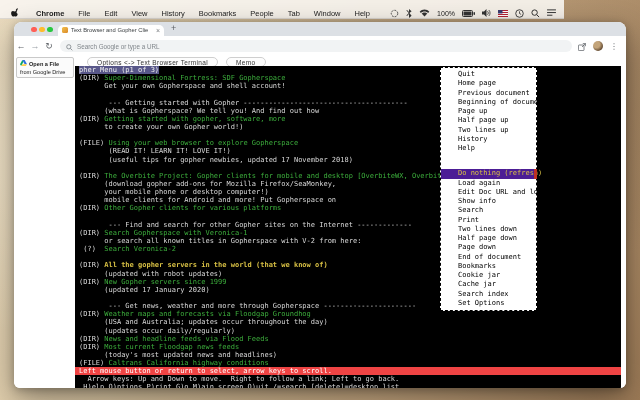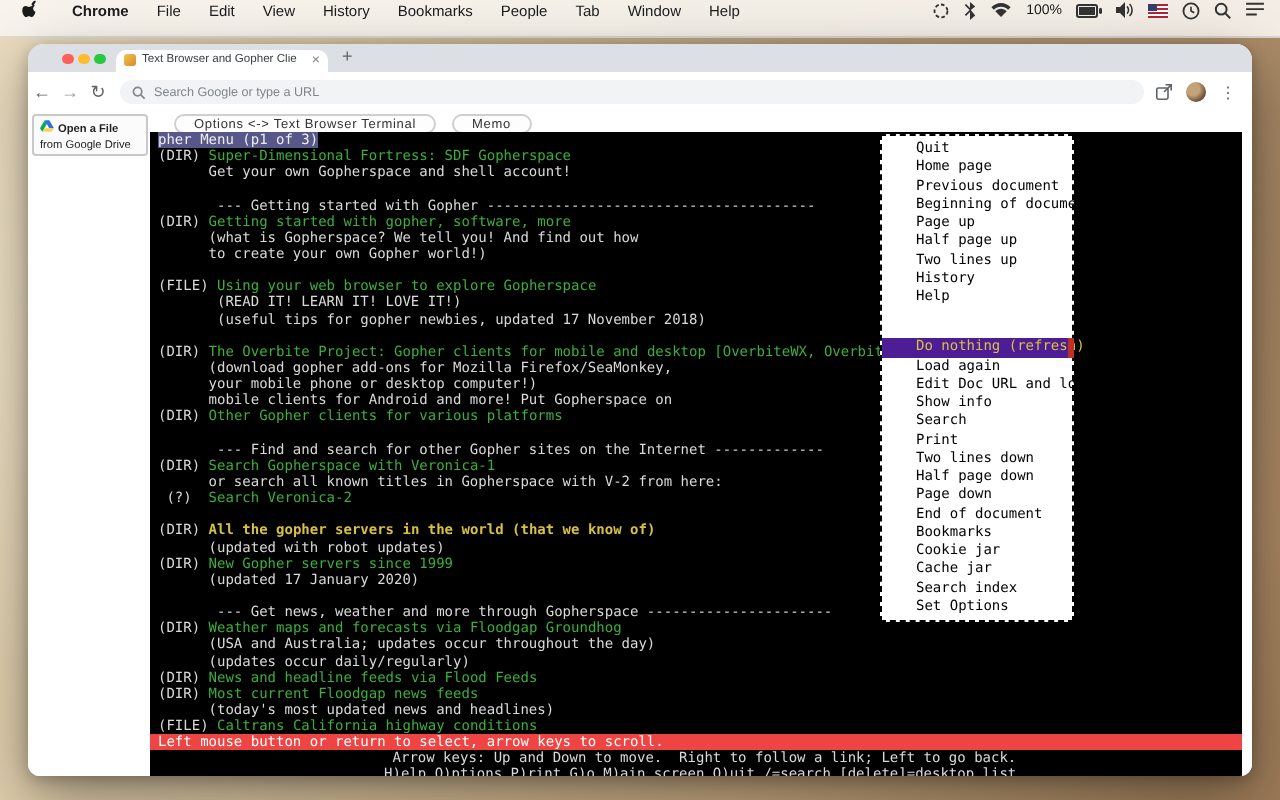--- a/index.html
+++ b/index.html
@@ -6,23 +6,23 @@
   html,body { width:640px; height:400px; overflow:hidden; }
   body {
     font-family:"Liberation Sans", sans-serif;
     background:
       radial-gradient(120% 90% at 72% 18%, rgba(96,70,48,0.32), transparent 55%),
       radial-gradient(90% 70% at 12% 42%, rgba(255,246,226,0.38), transparent 60%),
       linear-gradient(115deg, #e9dabd 0%, #dcc8a4 35%, #c5a67f 68%, #9d7b57 100%);
     position:relative;
   }
   
-  .menubar{position:absolute;left:0;top:0;width:640px;height:19px;
+  .menubar{position:absolute;left:0;top:0;width:564px;height:19px;
     background:rgba(248,245,240,0.92);border-bottom:1px solid rgba(0,0,0,0.10);
-    display:flex;align-items:flex-start;font-size:7.5px;color:#1c1c1c;}
+    display:flex;align-items:flex-end;font-size:7.5px;color:#1c1c1c;}
   .mb-left{display:flex;align-items:center;gap:0;}
   .apple{margin:0 9px 0 11px;display:flex;align-items:center;}
   .mb-item{padding:0 7px;}
   .mb-item.bold{font-weight:bold;}
   .mb-right{margin-left:auto;display:flex;align-items:center;gap:7px;padding-right:8px;}
   .mb-right svg{display:block;}
   .batt-pct{font-size:7px;}
   
   .window{position:absolute;left:14px;top:22px;width:612px;height:366px;
     border-radius:8px 8px 6px 6px;overflow:hidden;
@@ -56,21 +56,21 @@
     border:1px solid #c9c9c9;border-radius:2px;padding:2px 3px;font-size:5.6px;color:#222;line-height:1.45;}
   .openfile .l1{display:flex;align-items:center;gap:2px;font-weight:bold;}
   .page-tabs{position:absolute;left:73px;top:1px;display:flex;gap:8px;}
   .ptab{height:10px;border:1px solid #cfcfcf;border-radius:6px;background:#fdfdfd;
     display:flex;align-items:center;padding:0 9px;font-size:6.5px;letter-spacing:0.35px;color:#333;white-space:nowrap;}
   
   .term{position:absolute;left:61px;top:10px;width:546px;height:322px;background:#000;
     font-family:"DejaVu Sans Mono", monospace;font-size:7px;line-height:8.15px;
     padding:0 4px;overflow:hidden;}
   .trow{height:8.15px;white-space:pre;}
-  .t-w{color:#d9d9d9;text-align:center;} .t-g{color:#3cae3c;} .t-y{color:#d8c044;font-weight:bold;}
+  .t-w{color:#d9d9d9;} .t-g{color:#3cae3c;} .t-y{color:#d8c044;font-weight:bold;}
   .t-titlerow{text-align:left;}
   .t-title{background:#585789;color:#efefef;}
   .trow.status{margin:0 -4px;padding:0 4px;background:#ef4444;color:#fff;}
   
   .popup{position:absolute;left:365px;top:1px;width:97px;background:#ffffff;
     border:1px dashed #000;padding:2px 0;z-index:5;}
   .pm-item{height:9.25px;line-height:9.25px;font-family:"DejaVu Sans Mono",monospace;
     font-size:7px;color:#000;padding-left:17px;white-space:pre;position:relative;}
   .pm-item.sel{background:#4c1d95;color:#d8c044;margin-top:16px;}
   .pm-marker{position:absolute;right:-1px;top:0;width:3px;height:100%;background:#c03024;}
@@ -199,22 +199,22 @@
         <div class="ptab">Memo</div>
       </div>
 
     <div class="term">
       <div class="trow t-titlerow"><span class="t-title">pher Menu (p1 of 3)</span></div>
       <div id="term-body">
           <div class="trow"><span class="t-w">(DIR) </span><span class="t-g">Super-Dimensional Fortress: SDF Gopherspace</span></div>
           <div class="trow"><span class="t-w">      Get your own Gopherspace and shell account!</span></div>
           <div class="trow"></div>
           <div class="trow"><span class="t-w">       --- Getting started with Gopher ---------------------------------------</span></div>
+          <div class="trow"><span class="t-w">      (what is Gopherspace? We tell you! And find out how</span></div>
           <div class="trow"><span class="t-w">(DIR) </span><span class="t-g">Getting started with gopher, software, more</span></div>
-          <div class="trow"><span class="t-w">      (what is Gopherspace? We tell you! And find out how</span></div>
           <div class="trow"><span class="t-w">      to create your own Gopher world!)</span></div>
           <div class="trow"></div>
           <div class="trow"><span class="t-w">(FILE) </span><span class="t-g">Using your web browser to explore Gopherspace</span></div>
           <div class="trow"><span class="t-w">       (READ IT! LEARN IT! LOVE IT!)</span></div>
           <div class="trow"><span class="t-w">       (useful tips for gopher newbies, updated 17 November 2018)</span></div>
           <div class="trow"></div>
           <div class="trow"><span class="t-w">(DIR) </span><span class="t-g">The Overbite Project: Gopher clients for mobile and desktop [OverbiteWX, OverbiteNX,</span></div>
           <div class="trow"><span class="t-w">      (download gopher add-ons for Mozilla Firefox/SeaMonkey,</span></div>
           <div class="trow"><span class="t-w">      your mobile phone or desktop computer!)</span></div>
           <div class="trow"><span class="t-w">      mobile clients for Android and more! Put Gopherspace on</span></div>

